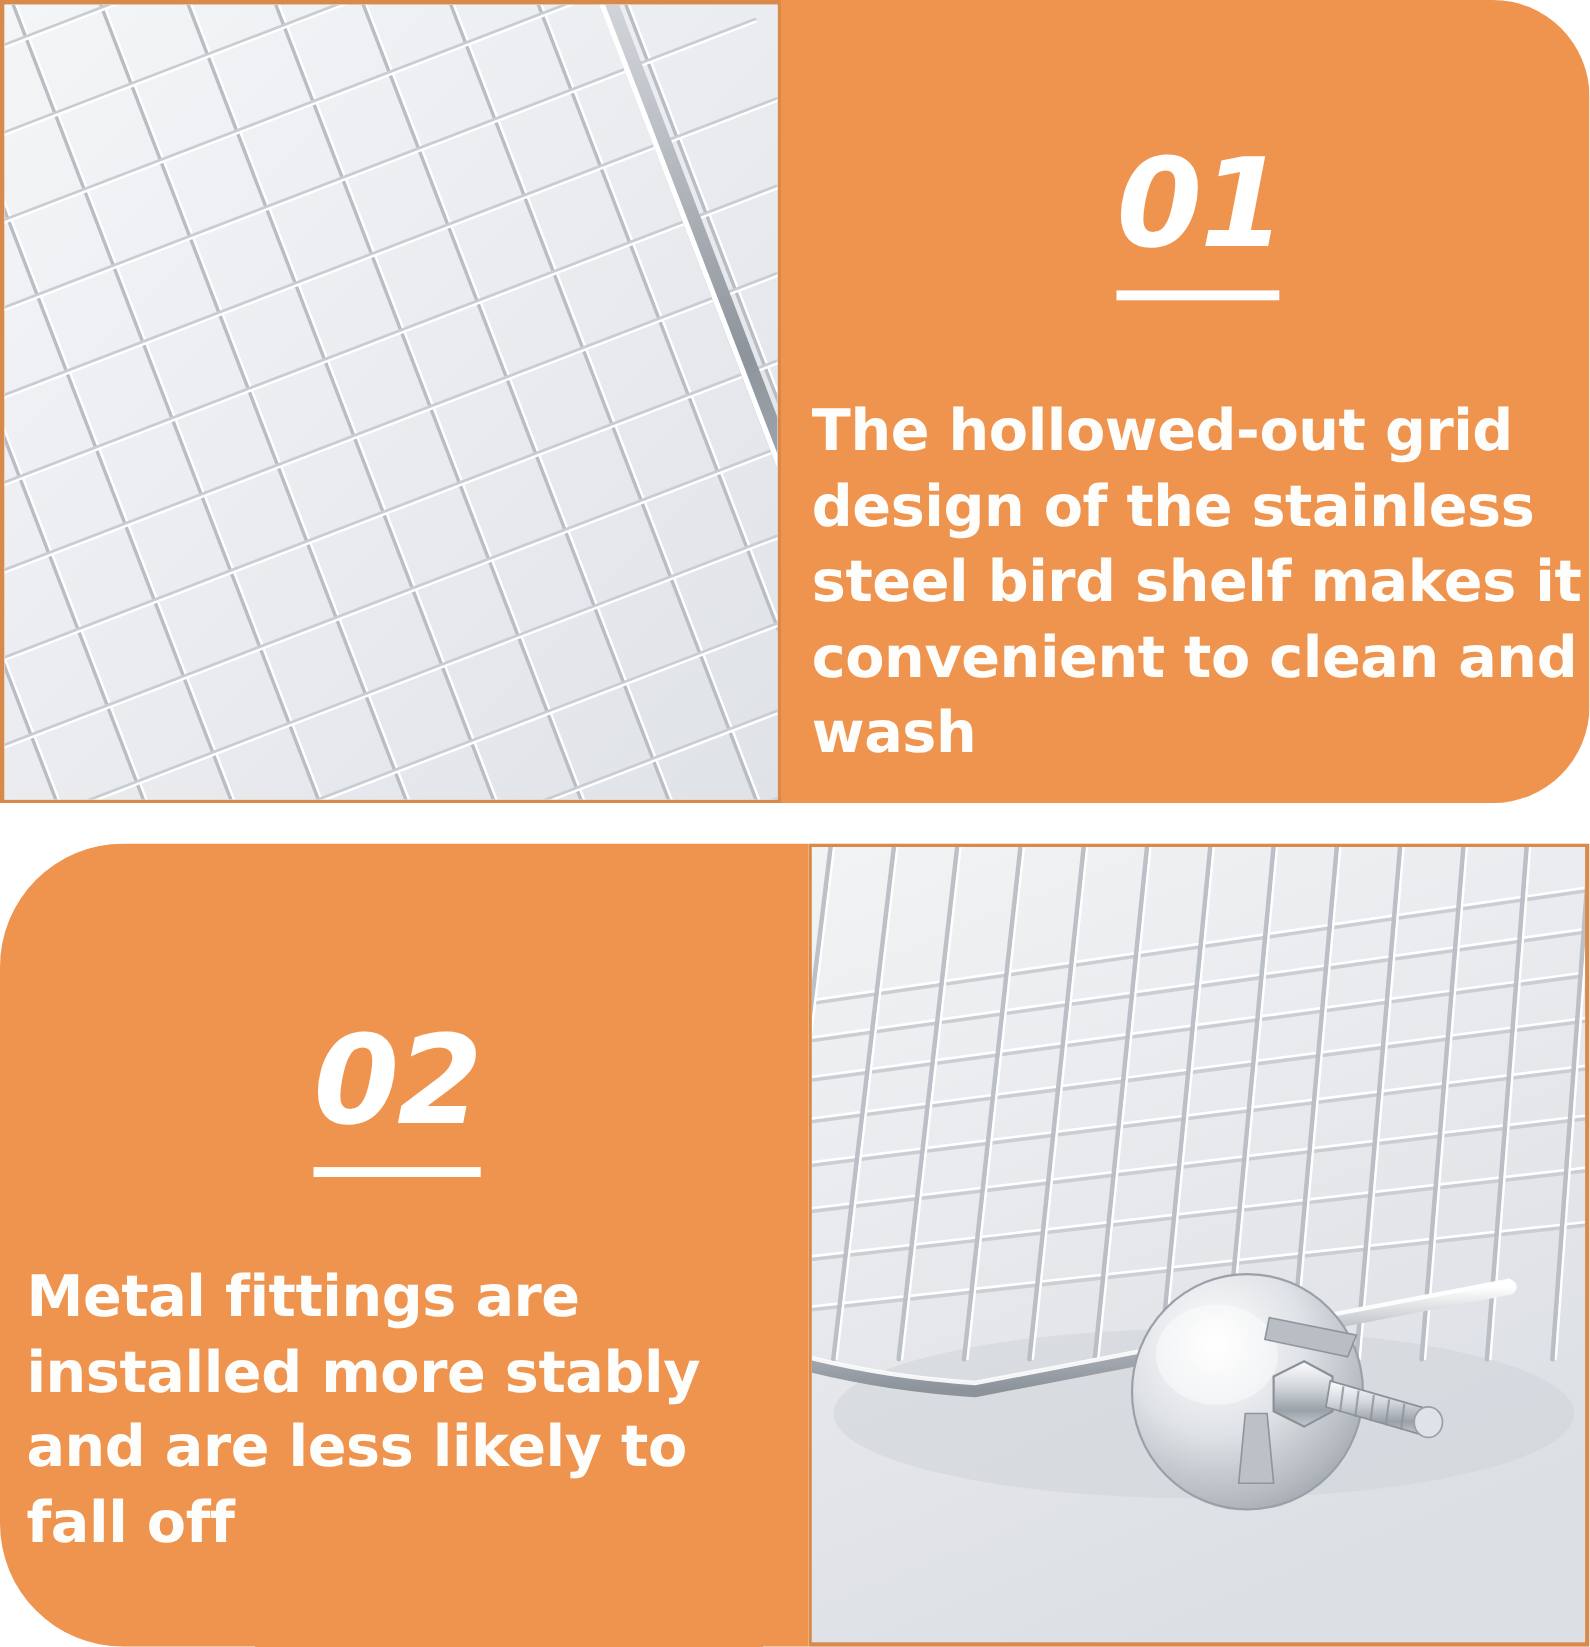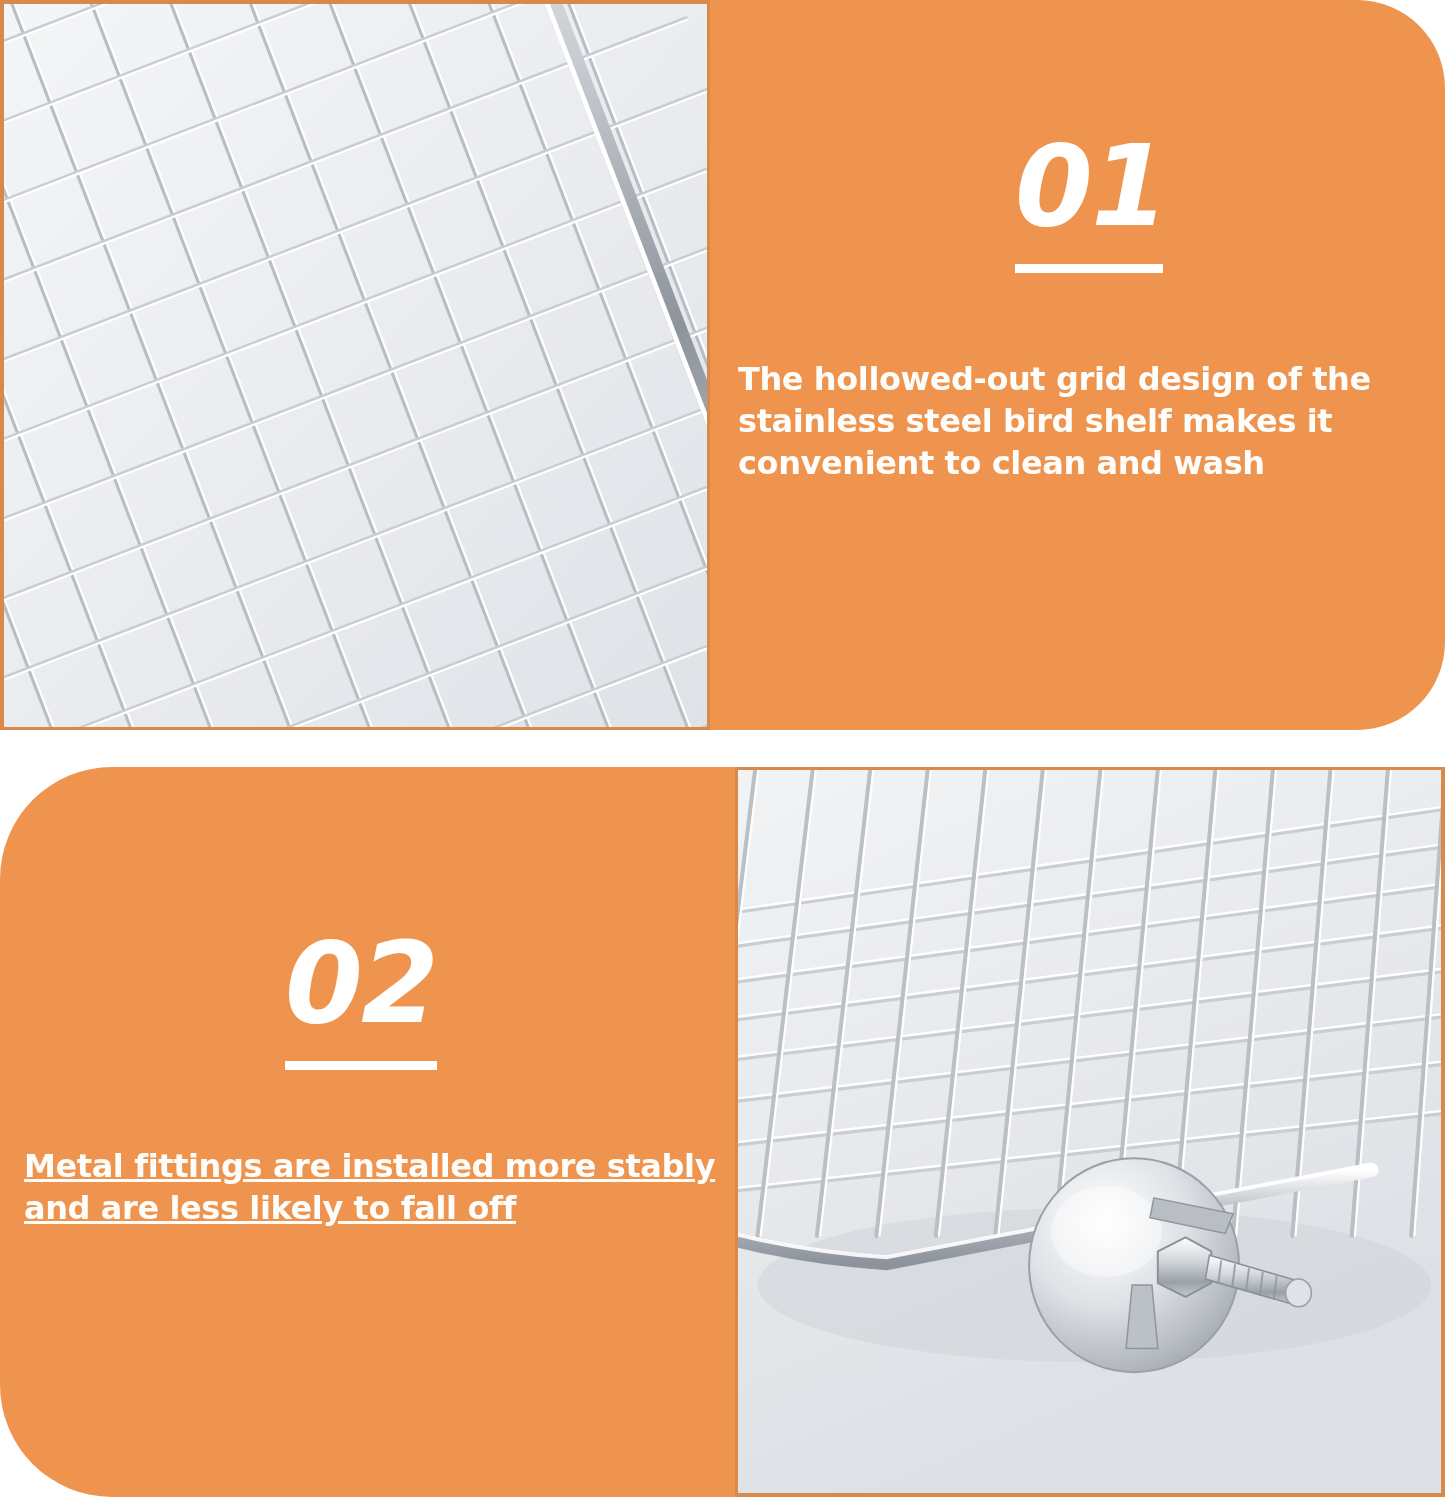--- a/index.html
+++ b/index.html
@@ -75,26 +75,26 @@
     margin-top:22px;
   }
   #number-block-02 .number-rule { width:152px; }
 
   
   .panel-text {
     position:absolute;
     color:#fdfdfb;
     font-family:"DejaVu Sans", sans-serif;
     font-weight:bold;
-    font-size:32px;
+    font-size:52px;
     line-height:1.32;
     letter-spacing:-0.4px;
   }
   #panel-text-01 { left:28px; top:358px; width:700px; }
-  #panel-text-02 { left:24px; top:378px; width:705px;text-decoration:underline; }
+  #panel-text-02 { left:24px; top:378px; width:705px; }
 
   
   .wire       { stroke:#b9bdc4; stroke-width:4.5; fill:none; stroke-linecap:round; }
   .wire-hi    { stroke:#ffffff; stroke-width:2.2; fill:none; stroke-linecap:round; }
   .wire-thin  { stroke:#c9ccd2; stroke-width:3.2; fill:none; stroke-linecap:round; }
   .frame-hi   { stroke:#ffffff; stroke-width:5; fill:none; stroke-linecap:round; }
 </style>
 </head>
 <body>
 

